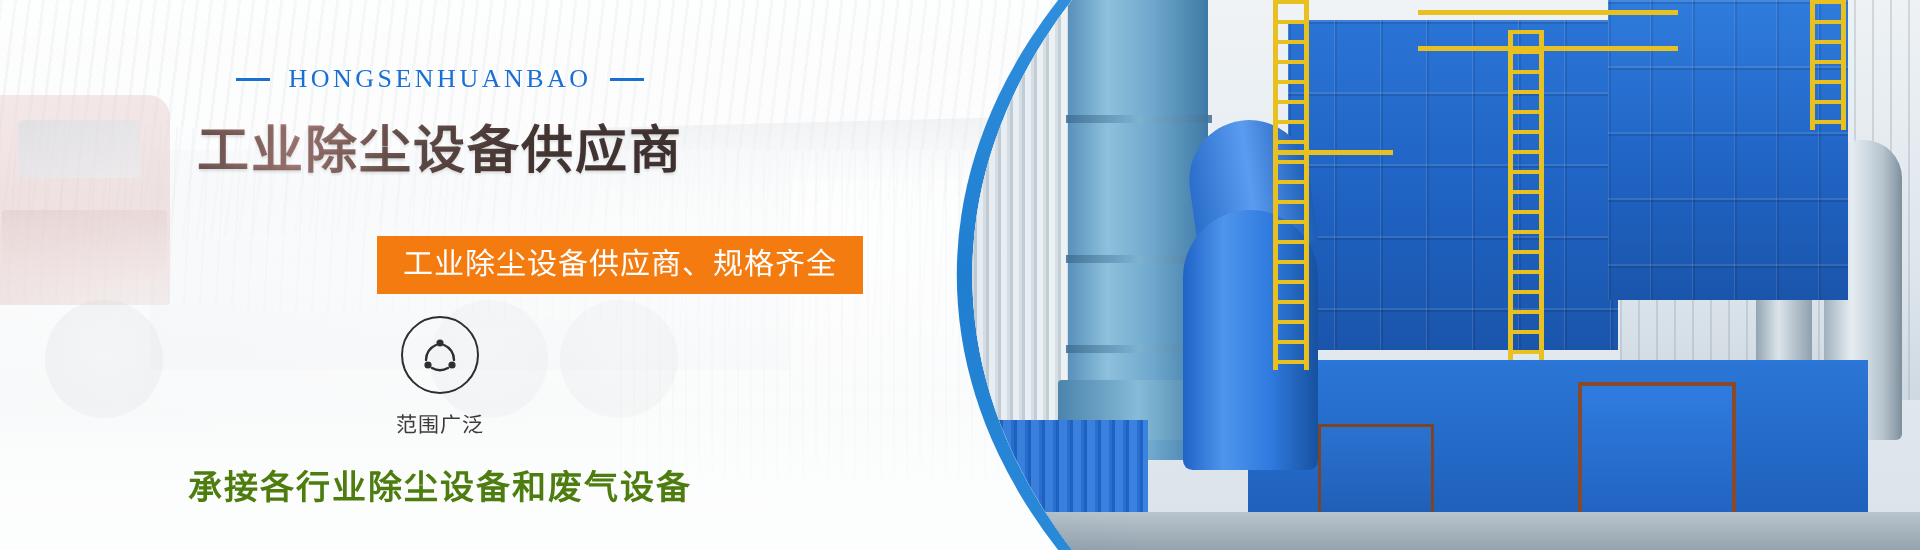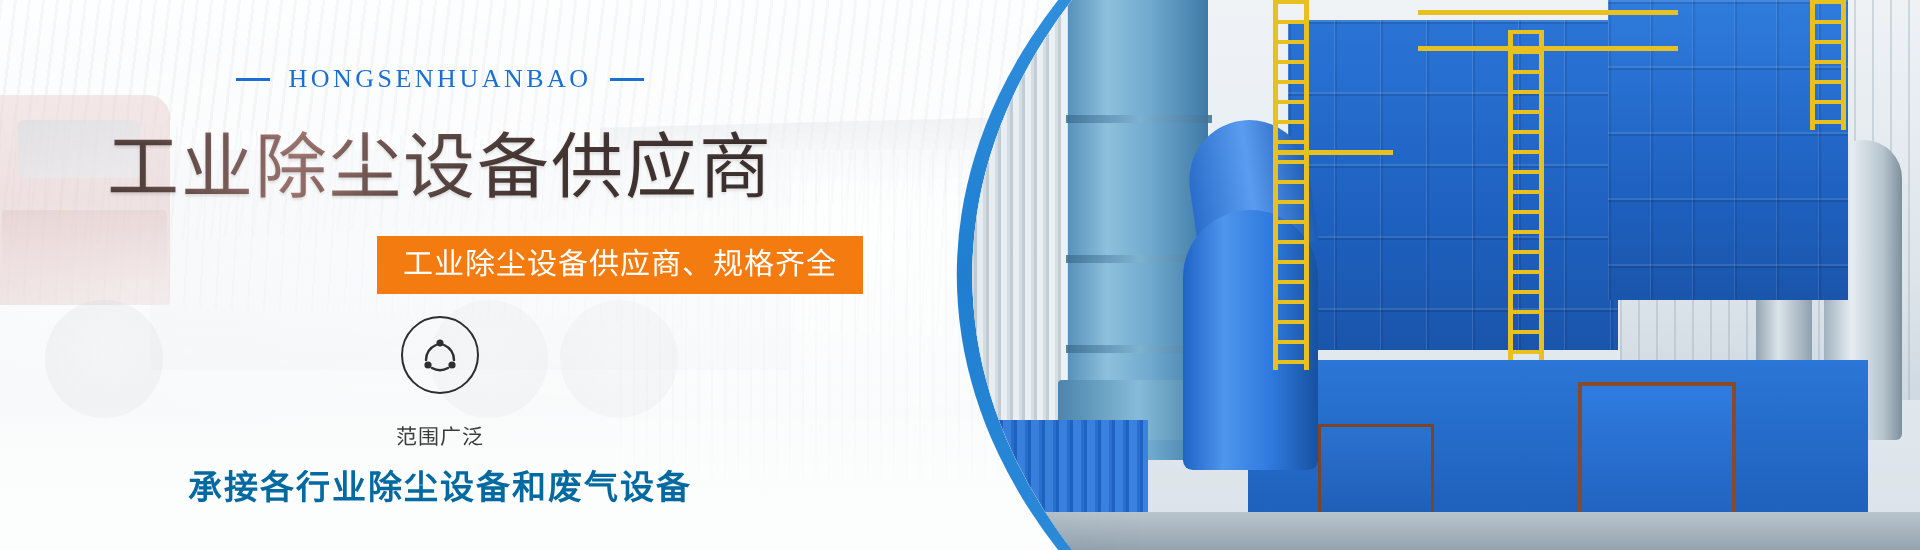--- a/index.html
+++ b/index.html
@@ -265,21 +265,21 @@
     font-family:"Liberation Serif","DejaVu Serif",serif;
     font-size:26px;letter-spacing:3.5px;color:#1a6fd4;
     display:flex;align-items:center;justify-content:center;gap:18px;
     white-space:nowrap;
   }
   .eyebrow .dash{
     display:inline-block;width:34px;height:3px;background:#1a6fd4;flex:0 0 auto;
   }
   .headline{
     position:absolute;left:0;top:108px;width:880px;
-    font-size:72px;font-weight:normal;letter-spacing:2px;
+    font-size:52px;font-weight:bold;letter-spacing:2px;
     color:#3b3230;
     background:linear-gradient(100deg,#4a3c39 0%,#5e4a46 18%,#a77d78 34%,#6a534e 46%,#4b3b38 60%,#3c3130 100%);
     -webkit-background-clip:text;background-clip:text;
     -webkit-text-fill-color:transparent;
     text-shadow:0 2px 3px rgba(0,0,0,.12);
     white-space:nowrap;
   }
   .subbar{
     position:absolute;left:377px;top:236px;
     background:#f47b10;
@@ -292,25 +292,25 @@
     display:flex;justify-content:center;gap:62px;
   }
   .feature{width:110px;text-align:center;}
   .feat-circle{
     width:74px;height:74px;margin:0 auto;border-radius:50%;
     border:2.5px solid #2e2e2e;
     display:flex;align-items:center;justify-content:center;
     background:rgba(255,255,255,.10);
   }
   .feat-label{
-    margin-top:26px;font-size:21px;color:#3b3b3b;letter-spacing:1px;white-space:nowrap;
+    margin-top:14px;font-size:21px;color:#3b3b3b;letter-spacing:1px;white-space:nowrap;
   }
   .tagline{
     position:absolute;left:0;top:460px;width:880px;
-    font-size:34px;font-weight:bold;letter-spacing:2px;color:#0369a1;
+    font-size:34px;font-weight:bold;letter-spacing:2px;color:#4d7c0f;
     white-space:nowrap;
   }
 </style>
 </head>
 <body>
 
 <div id="banner">
 
   <div class="bg-base"></div>
   <div class="bg-roof"></div>

